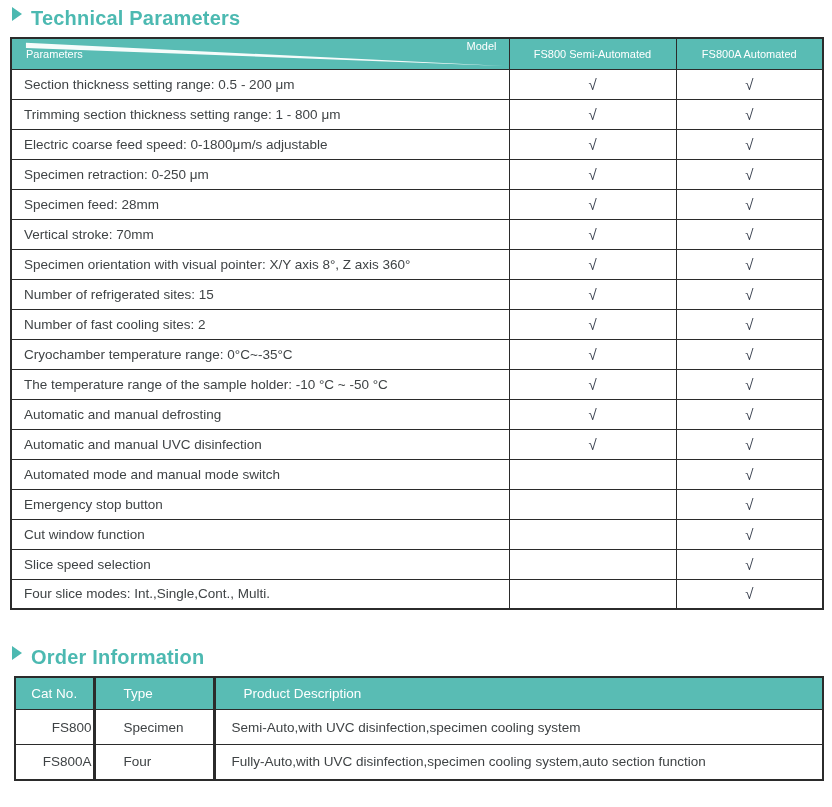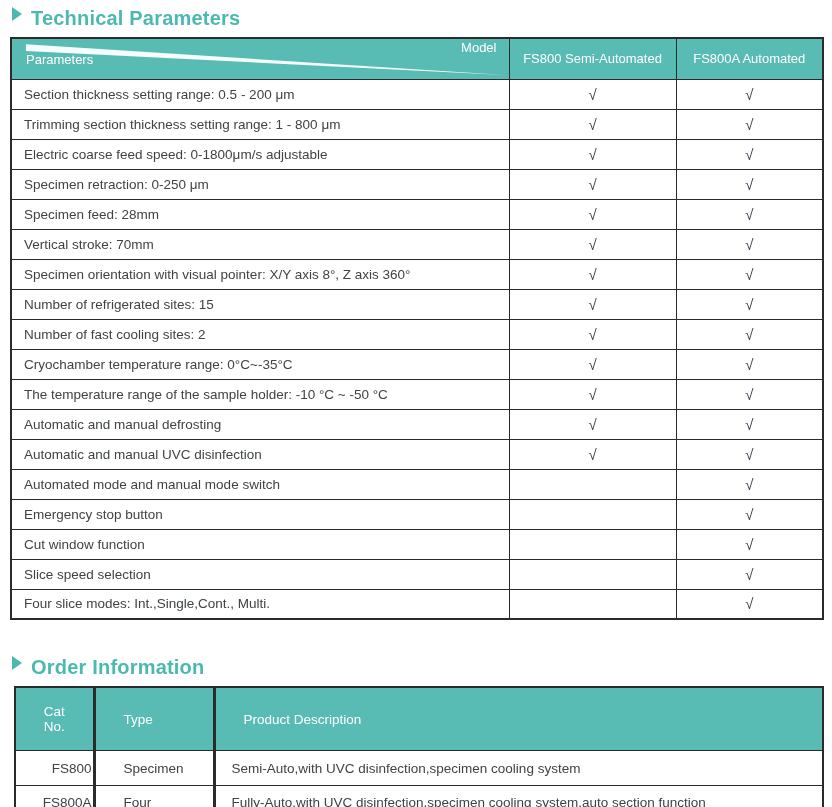--- a/index.html
+++ b/index.html
@@ -26,21 +26,21 @@
     border-left:10px solid var(--title-teal);
     border-top:7px solid transparent;
     border-bottom:7px solid transparent;
   }
   
   table{border-collapse:collapse;table-layout:fixed;}
   .tech-table{width:812px;margin-left:10px;border:2px solid var(--border);}
   .tech-table th,.tech-table td{border:1px solid var(--border);}
   .tech-table thead th{
     background:var(--teal);color:#fff;font-weight:400;
-    font-size:13px;height:41px;padding:0;margin-left:30px;
+    font-size:11px;height:31px;padding:0;margin-left:30px;
   }
   .param-head{position:relative;overflow:hidden;}
   .diag{position:absolute;left:0;top:0;width:100%;height:100%;display:block;}
   .ph-params{position:absolute;left:14px;top:50%;transform:translateY(-50%);}
   .ph-model{position:absolute;right:12px;top:1px;text-align:center;}
   .tech-table tbody td{height:30px;}
   .param-cell{
     font-size:13.5px;color:var(--text);padding:0 4px 0 12px;
     white-space:nowrap;overflow:hidden;
   }
@@ -48,21 +48,21 @@
     text-align:center;border-left-width:2px;
     color:var(--check);font-size:15px;
   }
   
   .order-title{margin-top:36px;}
   .order-table{width:808px;margin-left:14px;border:2px solid var(--border);}
   .order-table th,.order-table td{border:1px solid var(--border);}
   .order-table th+th,.order-table td+td{border-left-width:3px;}
   .order-table thead th{
     background:var(--teal);color:#fff;font-weight:400;
-    font-size:13.5px;height:31px;padding:16px;
+    font-size:13.5px;height:31px;padding:8px;
   }
   .order-table th.desc-h,.order-table th.type-h{text-align:left;padding-left:28px;}
   .order-table tbody td{height:35px;font-size:13.5px;color:var(--text);}
   .cat-cell{text-align:right;}
   .type-cell{padding-left:28px;}
   .desc-cell{padding-left:16px;white-space:nowrap;overflow:hidden;}
 </style>
 </head>
 <body>
 

